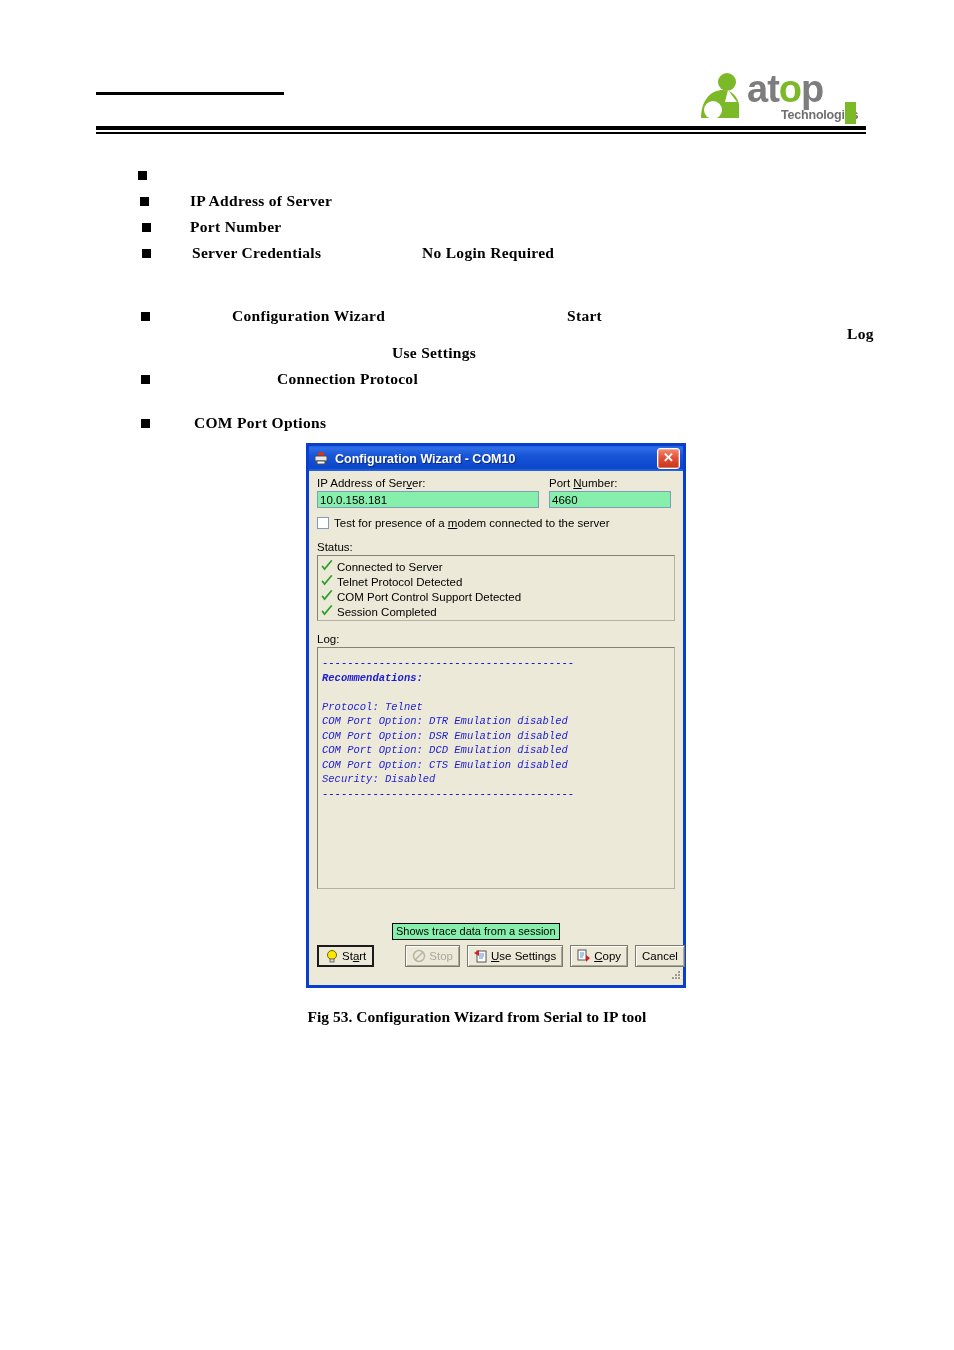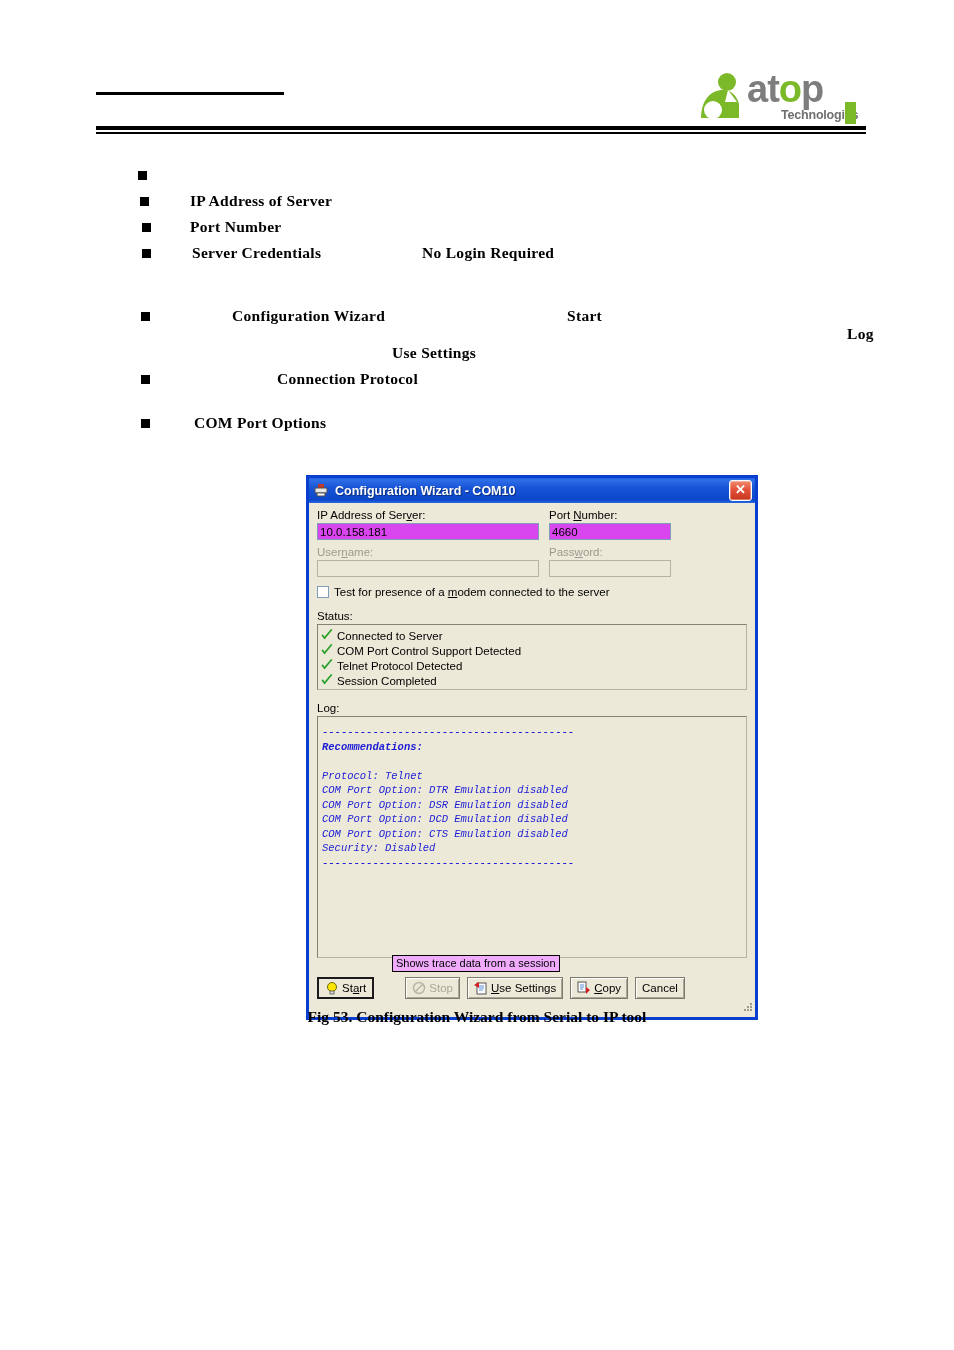--- a/index.html
+++ b/index.html
@@ -116,22 +116,22 @@
     color: #000;
     top: 0px;
     line-height: 24px;
     letter-spacing: 0.3px;
   }
 
   
   #config-dialog {
     position: absolute;
     left: 306px;
-    top: 475px;
-    width: 452px;
+    top: 443px;
+    width: 380px;
     height: 545px;
     background: #ece9d8;
     border: 3px solid #0a3ecf;
     border-top: none;
     box-sizing: border-box;
     font-family: "Liberation Sans", sans-serif;
   }
   #titlebar {
     height: 25px;
     background: linear-gradient(to bottom,#1f5fdf 0%,#2e6ee6 8%,#1754d6 40%,#0c47cb 88%,#2a6ae0 100%);
@@ -185,21 +185,21 @@
     font-size: 11.5px;
     color: #000;
     margin-bottom: 2px;
     white-space: nowrap;
   }
   .fld-label.disabled { color: #9a9a8e; }
   .fld-label u { text-decoration: underline; }
 
   .xp-input {
     border: 1px solid #7f9db9;
-    background: #d946ef;
+    background: #86efac;
     height: 17px;
     font-size: 11.5px;
     font-family: "Liberation Sans", sans-serif;
     color: #000;
     padding: 1px 2px 0 2px;
     box-sizing: border-box;
     line-height: 15px;
     overflow: hidden;
     white-space: nowrap;
   }
@@ -280,21 +280,21 @@
     white-space: pre;
     letter-spacing: 0px;
   }
   .log-line.bold { font-weight: bold; }
 
   
   #tooltip {
     position: absolute;
     left: 83px;
     top: 452px;
-    background: #f0abfc;
+    background: #86efac;
     border: 1px solid #000;
     font-size: 11px;
     font-family: "Liberation Sans", sans-serif;
     color: #000;
     padding: 1px 3px 2px 3px;
     white-space: nowrap;
     z-index: 5;
   }
 
   #button-row {
@@ -437,55 +437,45 @@
       <div class="col-ip">
         <div class="fld-label"><span>IP Address of Ser</span><u>v</u><span>er:</span></div>
         <div class="xp-input">10.0.158.181</div>
       </div>
       <div class="col-port">
         <div class="fld-label"><span>Port </span><u>N</u><span>umber:</span></div>
         <div class="xp-input">4660</div>
       </div>
     </div>
 
-    <div class="row2" style="margin-top:6px;">
-      <div class="col-ip">
-        <div class="fld-label disabled"><span>User</span><u>n</u><span>ame:</span></div>
-        <div class="xp-input disabled"></div>
-      </div>
-      <div class="col-port">
-        <div class="fld-label disabled"><span>Pass</span><u>w</u><span>ord:</span></div>
-        <div class="xp-input disabled"></div>
-      </div>
-    </div>
 
     <div id="chk-row">
       <div class="xp-check"></div>
       <span id="chk-label"><span>Test for presence of a </span><u>m</u><span>odem connected to the server</span></span>
     </div>
 
     <div class="sec-label">Status:</div>
     <div id="status-box">
         <div class="status-item">
           <svg viewBox="0 0 14 13" class="check-ico">
             <path d="M1.5 6.5 L4.5 10.5 L12.5 0.8 L11 0 L4.5 7.8 L2.8 5.3 Z" fill="#28a028"></path>
           </svg>
           <span>Connected to Server</span>
         </div>
         <div class="status-item">
           <svg viewBox="0 0 14 13" class="check-ico">
             <path d="M1.5 6.5 L4.5 10.5 L12.5 0.8 L11 0 L4.5 7.8 L2.8 5.3 Z" fill="#28a028"></path>
           </svg>
-          <span>COM Port Control Support Detected</span>
+          <span>Telnet Protocol Detected</span>
         </div>
         <div class="status-item">
           <svg viewBox="0 0 14 13" class="check-ico">
             <path d="M1.5 6.5 L4.5 10.5 L12.5 0.8 L11 0 L4.5 7.8 L2.8 5.3 Z" fill="#28a028"></path>
           </svg>
-          <span>Telnet Protocol Detected</span>
+          <span>COM Port Control Support Detected</span>
         </div>
         <div class="status-item">
           <svg viewBox="0 0 14 13" class="check-ico">
             <path d="M1.5 6.5 L4.5 10.5 L12.5 0.8 L11 0 L4.5 7.8 L2.8 5.3 Z" fill="#28a028"></path>
           </svg>
           <span>Session Completed</span>
         </div>
       </div>
 
     <div class="sec-label">Log:</div>

